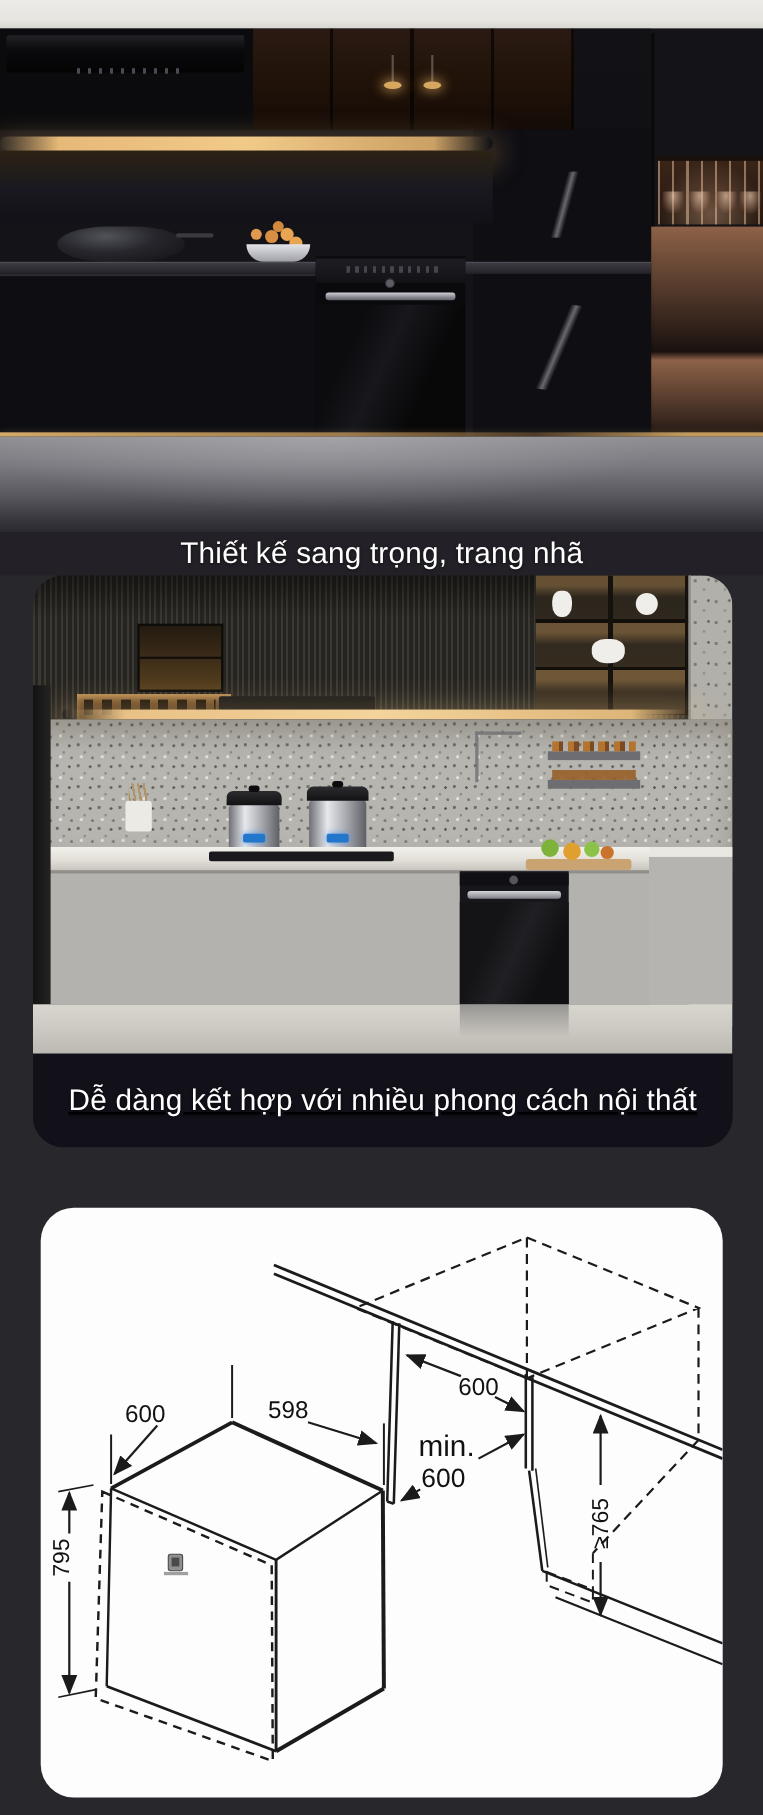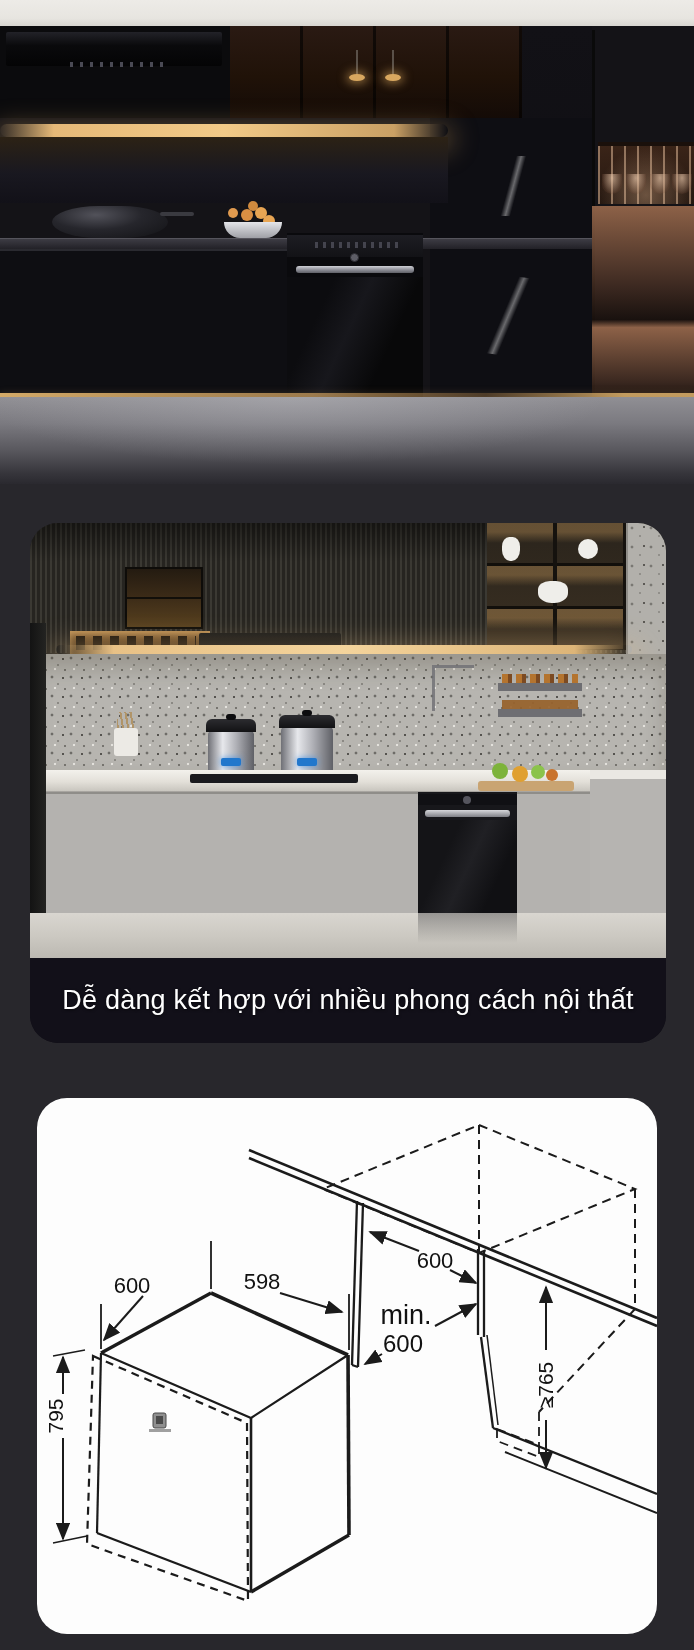--- a/index.html
+++ b/index.html
@@ -163,21 +163,21 @@
     background:linear-gradient(115deg,#141417 30%,#202024 50%,#101013 75%);}
   .return-cab{left:560px;top:247px;width:76px;height:143px;background:#b6b4b1;
     border-top:9px solid #eae8e3;}
   .leftdark{left:0;top:100px;width:16px;height:310px;background:linear-gradient(90deg,#131313,#232321);}
   .floor2{left:0;top:390px;width:636px;height:45px;
     background:linear-gradient(180deg,#d9d6d0 0%,#ccc9c2 50%,#bcb9b2 100%);}
   .dw2-refl{left:388px;top:390px;width:99px;height:30px;opacity:.35;
     background:linear-gradient(180deg,#1c1c20,rgba(28,28,32,0));}
 
   .band2{position:absolute;left:0;top:435px;width:636px;height:85px;background:#121019;
-    display:flex;align-items:center;justify-content:center;}
+    display:flex;align-items:center;justify-content:center;text-decoration:underline;}
 
   
   .card3{left:37px;top:1098px;width:620px;height:536px;border-radius:30px;background:#fdfdfd;overflow:hidden;}
   .card3 svg{display:block;width:620px;height:536px;}
   .dline{stroke:#1b1b1b;fill:none;}
   .dtext{fill:#111;font-family:"Liberation Sans",sans-serif;font-weight:500;}
 </style>
 </head>
 <body>
 
@@ -223,20 +223,23 @@
       <div class="abs dw1-strip"></div>
       <div class="abs dw1-dots"></div>
       <div class="abs dw1-logo"></div>
       <div class="abs dw1-handle"></div>
       <div class="abs dw1-door"></div>
     </div>
     <div class="abs plinth-light"></div>
     <div class="abs floor1"></div>
   </section>
 
+  <div class="abs band1">
+    <span class="caption">Thiết kế sang trọng, trang nhã</span>
+  </div>
 
   <section class="abs card2">
     <div class="photo2">
       <div class="abs slats"></div>
       <div class="abs gcab-left">
         <span class="shelf" style="top:28px;"></span>
       </div>
       <div class="abs shelf-lit">
           <span class="jars"></span>
         </div>

